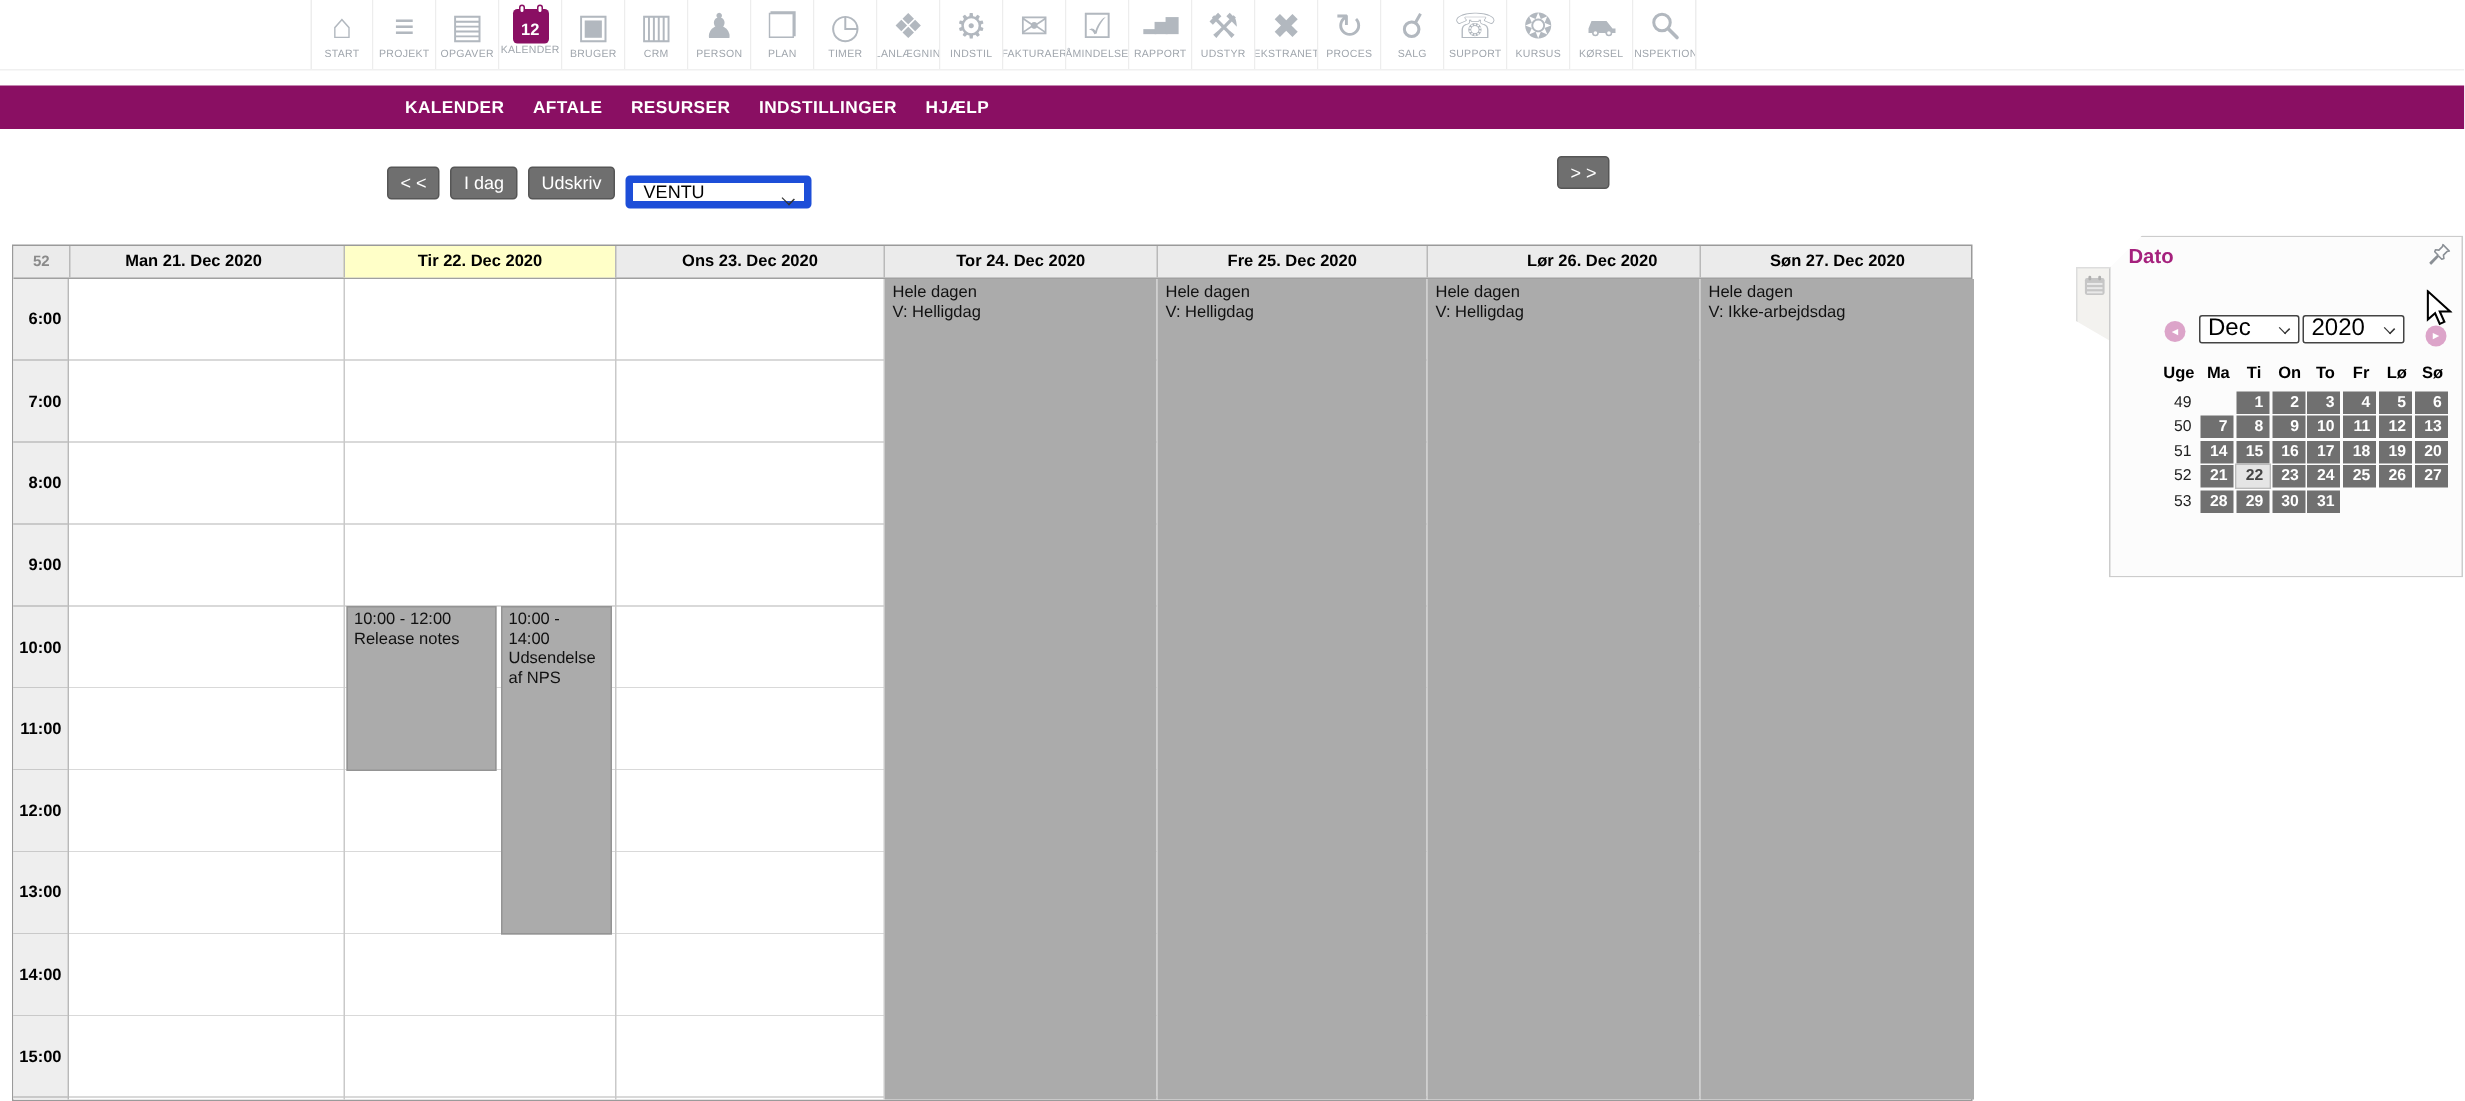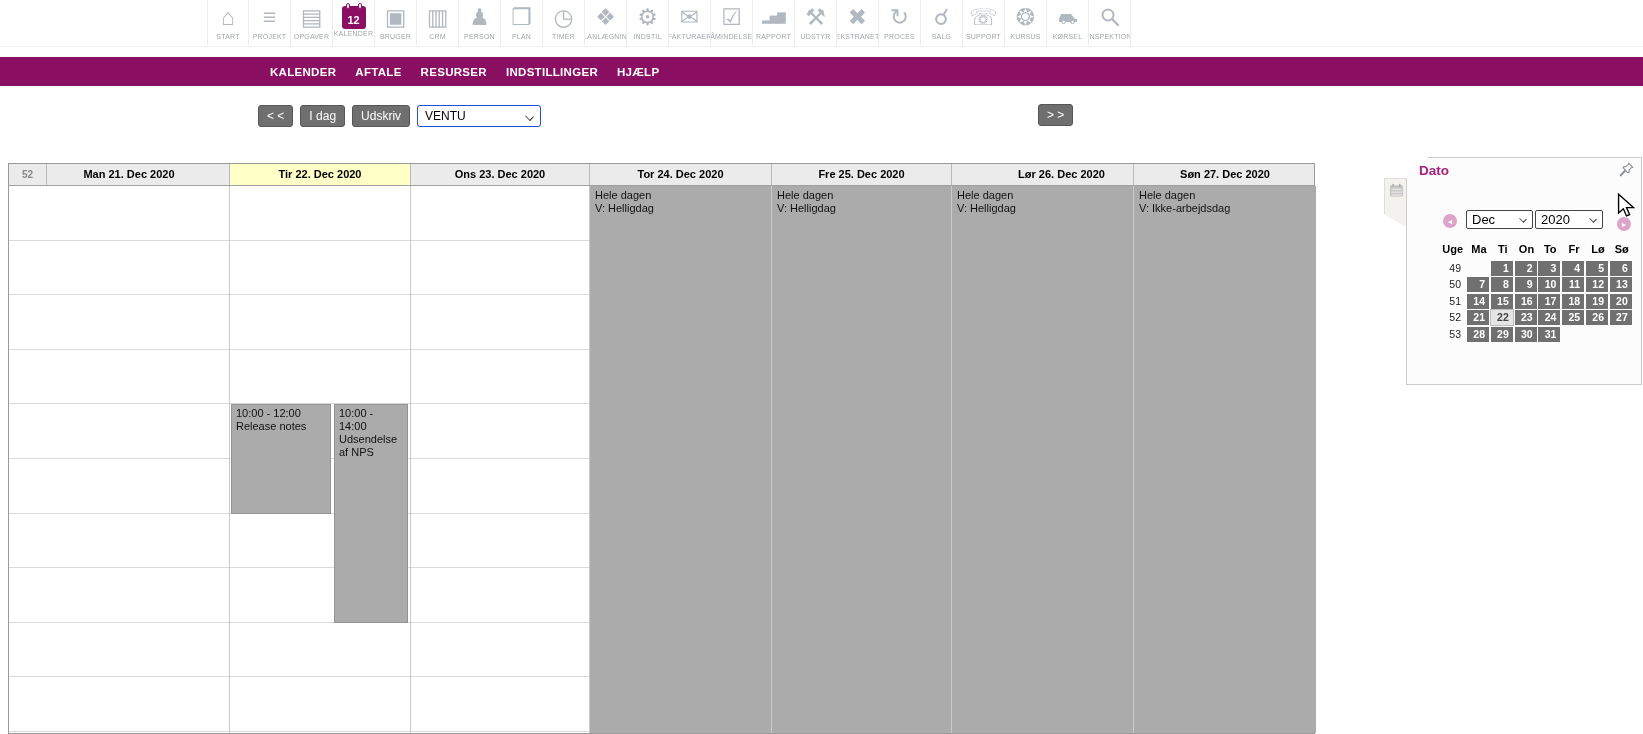--- a/index.html
+++ b/index.html
@@ -21,21 +21,21 @@
   #toolbar-underline { position:absolute; left:0; right:0; top:46px; height:1px; background:#f0f0f0; }
 
   
   #menubar { position:absolute; left:0; top:57px; width:100%; height:29px; background:var(--purple,#8a0f63); display:flex; align-items:center; padding-left:270px; gap:19px; }
   .menu-item { color:#fff; font-weight:bold; font-size:11.5px; letter-spacing:.3px; cursor:pointer; white-space:nowrap; }
 
   
   #controls { position:absolute; left:258px; top:105px; display:flex; gap:7px; align-items:center; }
   .gbtn { background:#6f6f6f; border:1px solid #565656; border-radius:3px; color:#fff; font-size:12px; font-family:inherit; height:22px; padding:0 8px; cursor:pointer; white-space:nowrap; }
   #next-btn { position:absolute; left:1038px; top:104px; }
-  .selectbox { position:relative; background:#fff; border:1px solid #1d4ed8; border-radius:3px; height:22px; display:flex; align-items:center; padding:0 22px 0 7px; font-size:12px; color:#000; cursor:pointer; }
+  .selectbox { position:relative; background:#fff; border:5px solid #1d4ed8; border-radius:3px; height:22px; display:flex; align-items:center; padding:0 22px 0 7px; font-size:12px; color:#000; cursor:pointer;margin-top:12px; }
   #view-select { width:124px; }
   .chev { position:absolute; right:7px; top:7px; width:7px; height:7px; border-right:1.8px solid #333; border-bottom:1.8px solid #333; transform:rotate(45deg) scale(1,.8); }
 
   
   #grid { position:absolute; left:8px; top:163px; width:1307px; height:571px; border:1px solid #9a9a9a; background:#fff; }
   #grid-header { position:absolute; left:0; top:0; right:0; height:22px; background:#ebebeb; border-bottom:1px solid #a0a0a0; z-index:6; }
   .hcell { position:absolute; top:0; height:21px; line-height:21px; text-align:center; font-size:11px; font-weight:bold; color:#000; border-left:1px solid #b9b9b9; overflow:hidden; white-space:nowrap; cursor:pointer; }
   .hcell.week { border-left:none; color:#8a8a8a; font-weight:bold; font-size:10px; cursor:default; }
   .hcell.today { background:#ffffc8; }
   #grid-body { position:absolute; left:0; top:22px; right:0; bottom:0;
@@ -48,21 +48,21 @@
   .event { position:absolute; background:#ababab; border:1px solid #949494; z-index:5; font-size:11px; line-height:13px; color:#111; padding:2px 4px; overflow:hidden; cursor:pointer; }
 
   
   #datepanel { position:absolute; left:1406px; top:157px; width:236px; height:228px; background:#fcfcfc; border:1px solid #ccc; clip-path:polygon(22px 0,100% 0,100% 100%,0 100%,0 22px); z-index:10; }
   #panel-tab { position:absolute; left:1384px; top:178px; width:24px; height:50px; background:#f3f2ef; border:1px solid #ddd; border-right:none; clip-path:polygon(0 0,100% 0,100% 100%,0 72%); z-index:9; padding:4px 0 0 4px; cursor:pointer; }
   .dp-title { position:absolute; left:12px; top:5px; color:#a5217d; font-size:13.5px; font-weight:bold; }
   #pin { position:absolute; right:6px; top:3px; width:17px; height:17px; cursor:pointer; }
   .navcirc { position:absolute; width:14px; height:14px; border-radius:50%; background:#dca4c9; color:#fff; font-size:7px; display:flex; align-items:center; justify-content:center; cursor:pointer; }
   #nav-prev { left:36px; top:56px; }
   #nav-next { left:210px; top:59px; }
-  .dpsel { position:absolute; top:52px; height:19px; background:#fff; border:1px solid #444; border-radius:2px; font-size:13px; color:#000; display:flex; align-items:center; padding-left:5px; cursor:pointer; }
+  .dpsel { position:absolute; top:52px; height:19px; background:#fff; border:1px solid #444; border-radius:2px; font-size:16px; color:#000; display:flex; align-items:flex-end; padding-left:5px; cursor:pointer; }
   #month-select { left:59px; width:67px; }
   #year-select  { left:128px; width:68px; }
   .dpsel .chev { right:6px; top:5px; width:6px; height:6px; }
   #dp-grid { position:absolute; left:34px; top:84px; display:grid; grid-template-columns:26px repeat(7,23.8px); row-gap:1.5px; }
   .dow { font-size:11px; font-weight:bold; color:#000; text-align:center; height:17px; line-height:15px; }
   .dow.uge { text-align:right; padding-right:4px; }
   .wknum { font-size:10.5px; color:#222; text-align:right; padding-right:6px; line-height:15px; }
   .dcell { width:22px; height:15px; background:#707070; color:#fff; font-size:10.5px; font-weight:bold; text-align:right; padding-right:4px; line-height:15px; cursor:pointer; }
   .dcell.empty { background:transparent; cursor:default; }
   .dcell.sel { background:#e5e5e5; color:#444; outline:1px solid #bbb; }
@@ -195,20 +195,32 @@
     <button class="gbtn">Udskriv</button>
     <div class="selectbox" id="view-select">
       <span>VENTU</span>
       <span class="chev"></span>
     </div>
   </div>
   <button class="gbtn" id="next-btn">&gt; &gt;</button>
 
   <div id="grid">
     <div id="grid-body"></div>
+    <div id="time-col">
+        <div class="tl" style="top: 0px;">6:00</div>
+        <div class="tl" style="top: 54.6px;">7:00</div>
+        <div class="tl" style="top: 109.2px;">8:00</div>
+        <div class="tl" style="top: 163.8px;">9:00</div>
+        <div class="tl" style="top: 218.4px;">10:00</div>
+        <div class="tl" style="top: 273px;">11:00</div>
+        <div class="tl" style="top: 327.6px;">12:00</div>
+        <div class="tl" style="top: 382.2px;">13:00</div>
+        <div class="tl" style="top: 436.8px;">14:00</div>
+        <div class="tl" style="top: 491.4px;">15:00</div>
+      </div>
     <div id="grid-header">
         <div class="hcell week" style="left: 0px; width: 37px;">52</div>
         <div class="hcell" style="left: 37px; width: 165px;">Man 21. Dec 2020</div>
         <div class="hcell today" style="left: 220px; width: 181px;">Tir 22. Dec 2020</div>
         <div class="hcell" style="left: 401px; width: 179px;">Ons 23. Dec 2020</div>
         <div class="hcell" style="left: 580px; width: 182px;">Tor 24. Dec 2020</div>
         <div class="hcell" style="left: 762px; width: 180px;">Fre 25. Dec 2020</div>
         <div class="hcell" style="left: 942px; width: 182px; padding-left: 38px;">Lør 26. Dec 2020</div>
         <div class="hcell" style="left: 1124px; width: 183px;">Søn 27. Dec 2020</div>
       </div>

